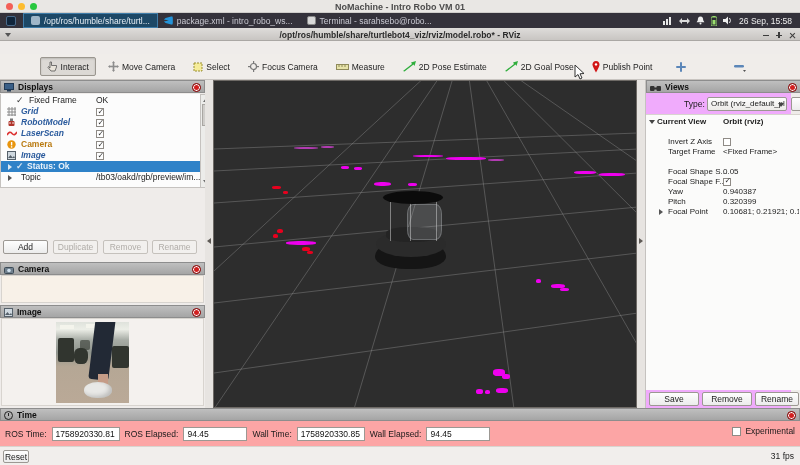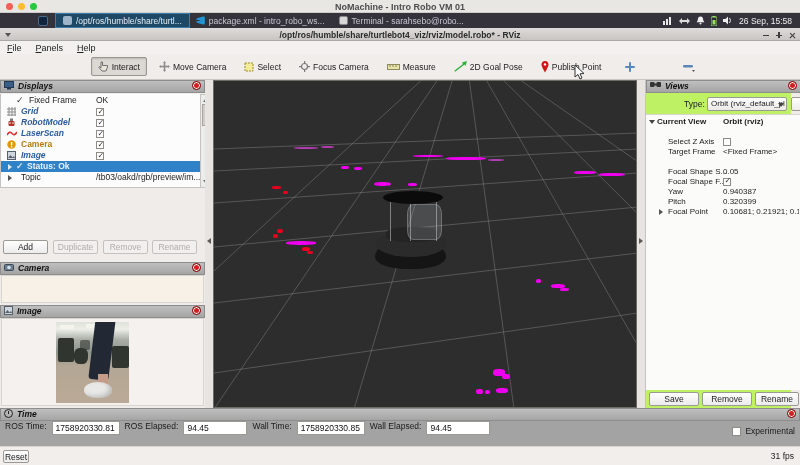--- a/index.html
+++ b/index.html
@@ -10,21 +10,21 @@
 
   
   .nx-bar { left:0; top:0; width:800px; height:13px; background:#e9e7e4; border-bottom:1px solid #cfcdca; }
   .tl { width:7px; height:7px; border-radius:50%; top:3px; }
   .tl.red { left:6px;  background:#f35f57; }
   .tl.yel { left:18px; background:#fdbc2e; }
   .tl.grn { left:30px; background:#28c83f; }
   .nx-title { width:100%; text-align:center; top:2px; font-weight:bold; color:#4c4c4c; font-size:9px; }
 
   
-  .taskbar { left:0; top:13px; width:800px; height:15px; background:#34323b; display:flex; align-items:center;padding-left:32px; }
+  .taskbar { left:0; top:13px; width:800px; height:15px; background:#34323b; display:flex; align-items:center; }
   .tb-appicon { width:10px; height:10px; margin:0 8px 0 6px; background:#10253b; border:1px solid #4a6a8a; border-radius:2px; }
   .task { display:flex; align-items:center; gap:4px; height:13px; padding:0 7px; color:#c9c9d2; font-size:8.5px; white-space:nowrap; }
   .task.active { background:#1d4866; outline:1px solid #3f7ca8; color:#e6eef5; }
   .task-ico { width:9px; height:9px; border-radius:2px; flex:0 0 auto; }
   .ico-rviz { background:#9fb6c8; }
   .ico-vscode { background:#2493d8; clip-path:polygon(100% 0,100% 100%,20% 78%,0 60%,55% 50%,0 40%,20% 22%); }
   .ico-term { background:#d8d8d8; border:1px solid #888; }
   .tray { margin-left:auto; display:flex; align-items:center; gap:6px; padding-right:8px; color:#e8e8e8; }
   .tray svg { display:block; }
   .tray-clock { font-size:8.5px; color:#efefef; }
@@ -44,21 +44,21 @@
   .menu-item { font-size:9px; color:#222; }
   .menu-item::first-letter { text-decoration:underline; }
 
   .toolbar { left:0; top:54px; width:800px; height:26px; background:#f0edea; border-bottom:1px solid #c9c5c1; display:flex; align-items:center; padding-left:4px;justify-content:center; }
   .tbtn { display:flex; align-items:center; gap:3px; padding:3px 6px; font-size:8.5px; color:#222; white-space:nowrap; margin-right:6px; }
   .tbtn.pressed { background:#dcd9d5; border:1px solid #9a968f; border-radius:2px; box-shadow:inset 0 1px 2px rgba(0,0,0,.15); }
   .tbtn svg { display:block; }
   .tbtn-sq { padding:3px 4px; margin-right:14px; }
 
   
-  .phead { height:13px; background:linear-gradient(#bfbfbf,#a5a5a5); border:1px solid #8d8d8d; display:flex; align-items:flex-start; gap:4px; padding:0 3px; font-weight:bold; font-size:8.5px; color:#111;font-style:italic; }
+  .phead { height:13px; background:linear-gradient(#bfbfbf,#a5a5a5); border:1px solid #8d8d8d; display:flex; align-items:flex-end; gap:4px; padding:0 3px; font-weight:bold; font-size:8.5px; color:#111; }
   .phead svg { flex:0 0 auto; }
   .phead .sp { flex:1; }
   .closebtn { width:9px; height:9px; border-radius:50%; background:#d21f1f; border:1px solid #7d0e0e; box-shadow:inset 0 0 0 1px #fff; flex:0 0 auto; }
 
   .btn { background:linear-gradient(#fefefe,#ececec); border:1px solid #9c9893; border-radius:2px; font-size:8.5px; text-align:center; color:#222; display:flex; align-items:center; justify-content:center; }
   .btn.disabled { color:#b0aca8; border-color:#c5c1bc; background:#f2f0ee; }
 
   
   .left-col { left:0; top:80px; width:210px; height:328px; background:#efecea; }
   .d-head { left:0; top:0; width:205px; }
@@ -111,42 +111,42 @@
   
   .rb { position:absolute; }
   .rb-plate { left:169px; top:110px; width:60px; height:13px; background:#0b0b0b; border-radius:50%; }
   .rb-pole { width:1px; background:rgba(200,200,200,.55); top:120px; height:40px; }
   .rb-cyl { left:193px; top:123px; width:35px; height:36px; background:rgba(195,200,205,.20); border:1px solid rgba(220,225,230,.25); border-radius:6px/10px; }
   .rb-deck { left:172px; top:146px; width:52px; height:15px; background:#242424; border-radius:40%; }
   .rb-basetop { left:162px; top:150px; width:70px; height:26px; background:#2b2b2b; border-radius:50%; }
   .rb-base { left:161px; top:158px; width:71px; height:30px; background:#151515; border-radius:48% 48% 46% 46% / 62% 62% 42% 42%; }
 
   
-  .views-col { left:645px; top:80px; width:146px; height:328px; background:#bef264; border-left:1px solid #c5c2bf; }
+  .views-col { left:645px; top:80px; width:146px; height:328px; background:#f0abfc; border-left:1px solid #c5c2bf; }
   .v-head { left:0; top:0; width:155px; }
   .v-typerow { left:0; top:16px; width:155px; height:16px; font-size:8.5px;margin-left:34px; }
   .v-typelbl { position:absolute; left:4px; top:3px; }
   .v-select { position:absolute; left:27px; top:1px; width:80px; height:14px; background:linear-gradient(#fdfdfd,#eceae8); border:1px solid #9c9893; border-radius:2px; font-size:8px; line-height:12px; padding:0 10px 0 3px; white-space:nowrap; overflow:hidden; }
   .v-select .dd { position:absolute; right:2px; top:5px; width:0; height:0; border-left:3px solid transparent; border-right:3px solid transparent; border-top:4px solid #444; }
   .v-zero { position:absolute; left:111px; top:1px; width:41px; height:14px; }
   .v-tree { left:0; top:34px; width:155px; height:276px; background:#fbfbfa; border-top:1px solid #d8d4cf; }
   .vrow { position:absolute; left:0; width:155px; height:10px; line-height:10px; font-size:8px; }
   .vrow .lbl { position:absolute; left:22px; white-space:nowrap; color:#1c1c1c; }
   .vrow .val { position:absolute; left:77px; white-space:nowrap; color:#1c1c1c; }
   .vrow.hdr .lbl { left:11px; font-weight:bold; }
   .vrow.hdr .val { font-weight:bold; }
   .vrow .arr-d { left:3px; top:3px; }
   .vrow .arr-r { left:13px; top:2px; }
   .vcb { position:absolute; left:77px; top:0.5px; width:8px; height:8px; background:#fff; border:1px solid #8f8b86; }
   .vcb.checked::after { content:"\2713"; position:absolute; left:0.5px; top:-2.5px; font-size:8px; color:#333; }
   .v-btns .btn { position:absolute; top:312px; height:14px; }
 
   
   .time-head { left:0; top:408px; width:800px; }
-  .time-body { left:0; top:421px; width:800px; height:25px; background:#a3a3a3; display:flex; gap:5px; padding-left:5px; font-size:8.5px; }
+  .time-body { left:0; top:421px; width:800px; height:25px; background:#fca5a5; display:flex; align-items:center; gap:5px; padding-left:5px; font-size:8.5px; }
   .time-body input { height:14px; border:1px solid #9c9893; background:#fff; font-family:"Liberation Sans",sans-serif; font-size:8.5px; padding:0 3px; color:#111; }
   .in-w1 { width:68px; } .in-w2 { width:64px; }
   .exp { position:absolute; right:5px; top:426px; display:flex; gap:4px; align-items:center; font-size:8.5px; }
   .exp .cbox { width:9px; height:9px; background:#fff; border:1px solid #8f8b86; }
   .statusrow { left:0; top:446px; width:800px; height:19px; background:#f1eeec; border-top:1px solid #d8d4cf; }
   .reset-btn { left:3px; top:3px; width:26px; height:13px; }
   .fps { right:6px; top:4px; font-size:8.5px; color:#222; }
 
   .clock-ico { width:9px; height:9px; border-radius:50%; border:1.5px solid #222; position:relative; }
   .clock-ico::after { content:""; position:absolute; left:2.5px; top:0.5px; width:1px; height:3px; background:#222; }
@@ -215,25 +215,20 @@
     <span class="abs winbtn wb-max">
         <i class="h"></i>
         <i class="v"></i>
       </span>
     <span class="abs winbtn wb-close">
         <i class="a"></i>
         <i class="b"></i>
       </span>
   </div>
 
-  <div class="abs menubar">
-    <span class="menu-item">File</span>
-    <span class="menu-item">Panels</span>
-    <span class="menu-item">Help</span>
-  </div>
 
   <div class="abs toolbar">
     <div class="tbtn pressed">
       <svg width="11" height="11">
           <path d="M3 1 L3 7 L1.5 5.5 L1 6.5 L4 10 L8 10 L9.5 6 L9.5 4.5 L4.5 4.5 L4.5 1 Z" fill="#e9e4da" stroke="#555" stroke-width="0.8"></path>
         </svg>
       <span>Interact</span>
     </div>
     <div class="tbtn">
       <svg width="11" height="11">
@@ -258,20 +253,26 @@
           <rect x="8" y="5" width="3" height="1.2" fill="#7a7a7a"></rect>
         </svg>
       <span>Focus Camera</span>
     </div>
     <div class="tbtn">
       <svg width="13" height="8">
           <rect x="0.5" y="1.5" width="12" height="5" fill="#e7e3a9" stroke="#8f8a5a" stroke-width="1"></rect>
           <path d="M3 1.5 V4 M6 1.5 V4 M9 1.5 V4" stroke="#8f8a5a" stroke-width="1"></path>
         </svg>
       <span>Measure</span>
+    </div>
+    <div class="tbtn">
+      <svg width="13" height="11">
+          <path d="M0 10 L9 3 L8 1.5 L13 0 L11.5 5 L10.5 3.5 L1.5 10.5 Z" fill="#2fae3c"></path>
+        </svg>
+      <span>2D Pose Estimate</span>
     </div>
     <div class="tbtn">
       <svg width="13" height="11">
           <path d="M0 10 L9 3 L8 1.5 L13 0 L11.5 5 L10.5 3.5 L1.5 10.5 Z" fill="#2fae3c"></path>
         </svg>
       <span>2D Goal Pose</span>
     </div>
     <div class="tbtn">
       <svg width="8" height="12">
           <path d="M4 0 C6.2 0 7.5 1.6 7.5 3.5 C7.5 5.8 4 11.5 4 11.5 C4 11.5 0.5 5.8 0.5 3.5 C0.5 1.6 1.8 0 4 0 Z" fill="#d11616"></path>
@@ -496,21 +497,21 @@
       <div class="btn v-zero">Zero</div>
     </div>
 
     <div class="abs v-tree">
       <div class="vrow hdr" style="top:2px">
         <span class="arr-d"></span>
         <span class="lbl">Current View</span>
         <span class="val">Orbit (rviz)</span>
       </div>
       <div class="vrow" style="top:22px">
-        <span class="lbl">Select Z Axis</span>
+        <span class="lbl">Invert Z Axis</span>
         <span class="vcb"></span>
       </div>
       <div class="vrow" style="top:32px">
         <span class="lbl">Target Frame</span>
         <span class="val">&lt;Fixed Frame&gt;</span>
       </div>
       <div class="vrow" style="top:52px">
         <span class="lbl">Focal Shape S...</span>
         <span class="val">0.05</span>
       </div>

